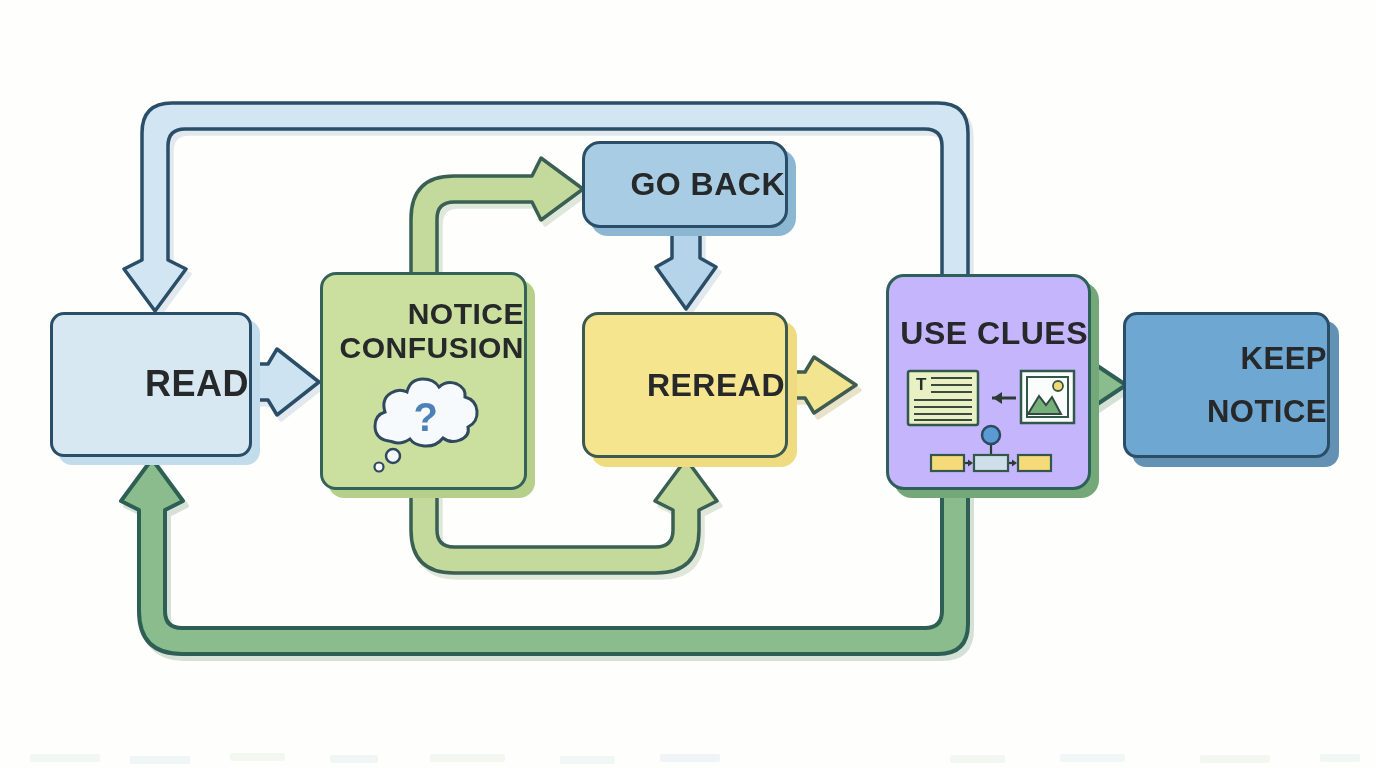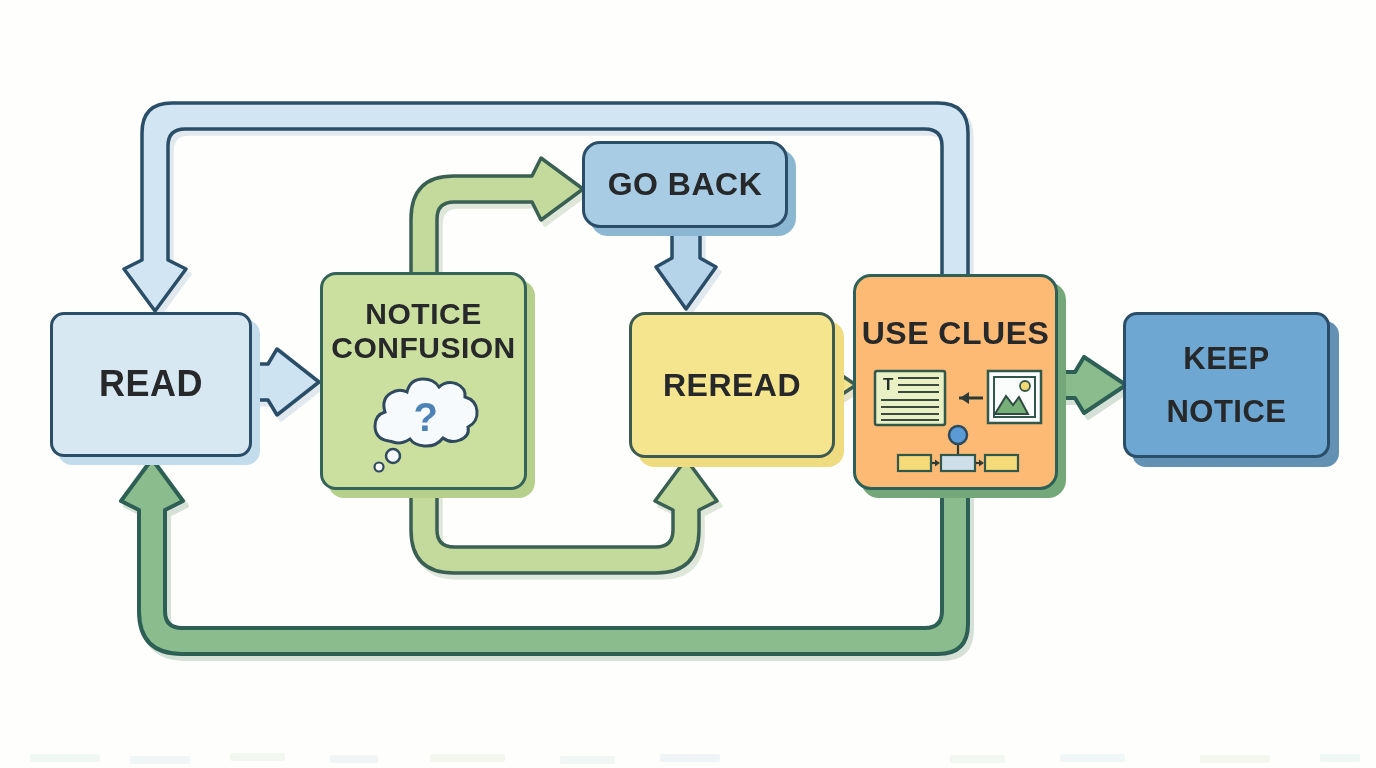--- a/index.html
+++ b/index.html
@@ -9,36 +9,36 @@
   }
   svg{display:block;}
   .edges{position:absolute;left:0;top:0;z-index:1;}
   .edge{stroke-linejoin:round;}
   .edge.blue{filter:drop-shadow(4px 5px 0 rgba(150,180,205,.28));}
   .edge.lgreen{filter:drop-shadow(4px 5px 0 rgba(150,180,140,.30));}
   .edge.dgreen{filter:drop-shadow(4px 5px 0 rgba(120,160,130,.30));}
   .edge.yellow{filter:drop-shadow(4px 5px 0 rgba(200,185,120,.40));}
   .node{
     position:absolute;z-index:2;box-sizing:border-box;
-    display:flex;flex-direction:column;align-items:center;justify-content:center;
+    display:flex;flex-direction:column;align-items:flex-end;justify-content:center;
     font-weight:bold;color:#26282a;text-align:center;letter-spacing:.5px;
   }
   .node .lbl{line-height:1.13;}
   .iconsvg{position:absolute;left:0;top:0;}
   
   .n-read{left:50px;top:312px;width:202px;height:145px;background:#d7e8f3;
     border:3.5px solid #2b4e68;border-radius:14px;box-shadow:8px 8px 0 #c3dcec;font-size:36px;}
   .n-notice{left:320px;top:272px;width:207px;height:218px;background:#cbdf9f;
     border:3.5px solid #34635a;border-radius:16px;box-shadow:8px 8px 0 #b6cf8a;
     font-size:30px;justify-content:flex-start;padding-top:22px;}
   .n-goback{left:582px;top:141px;width:206px;height:87px;background:#a7cce4;
     border:3.5px solid #2b4e68;border-radius:18px;box-shadow:8px 8px 0 #8cb7d3;font-size:32px;}
   .n-reread{left:582px;top:312px;width:206px;height:146px;background:#f5e58f;
-    border:3.5px solid #3c5a50;border-radius:16px;box-shadow:9px 9px 0 #efdc80;font-size:32px;margin-left:47px;}
-  .n-useclues{left:853px;top:274px;width:205px;height:216px;background:#fdba74;
+    border:3.5px solid #3c5a50;border-radius:16px;box-shadow:9px 9px 0 #efdc80;font-size:32px;}
+  .n-useclues{left:886px;top:274px;width:205px;height:216px;background:#c4b5fd;
     border:3.5px solid #2d6058;border-radius:18px;box-shadow:8px 8px 0 #74a878;
     font-size:32px;justify-content:flex-start;padding-top:38px;}
   .n-keep{left:1123px;top:312px;width:207px;height:146px;background:#6ea7d2;
     border:3.5px solid #2b4e68;border-radius:14px;box-shadow:9px 9px 0 #6391b4;font-size:31px;gap:18px;}
   
   .ghost-row{position:absolute;left:0;top:746px;width:1376px;height:22px;z-index:0;}
   .ghost-row i{position:absolute;height:8px;border-radius:2px;opacity:.09;}
 </style>
 </head>
 <body>

